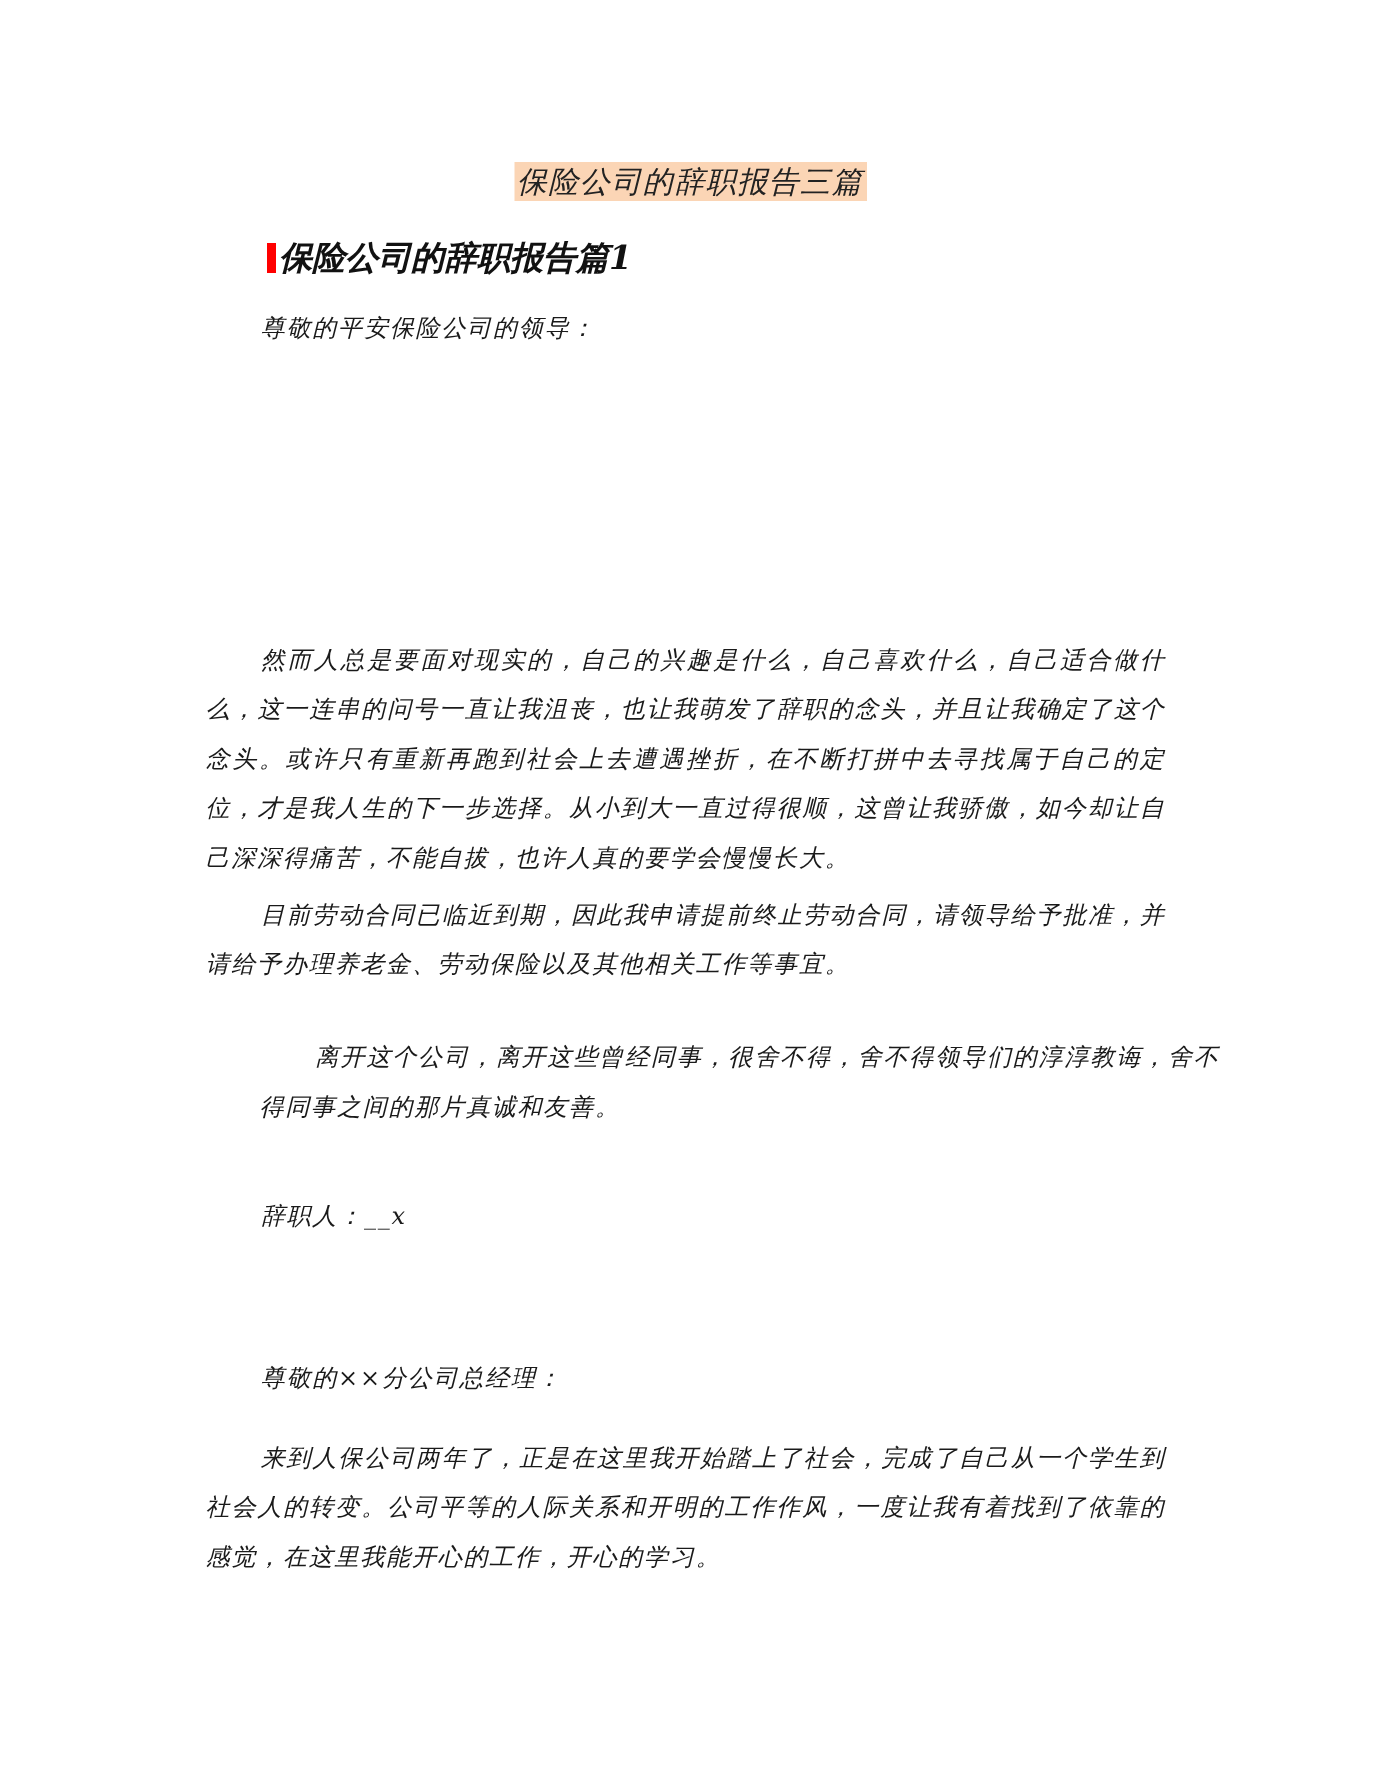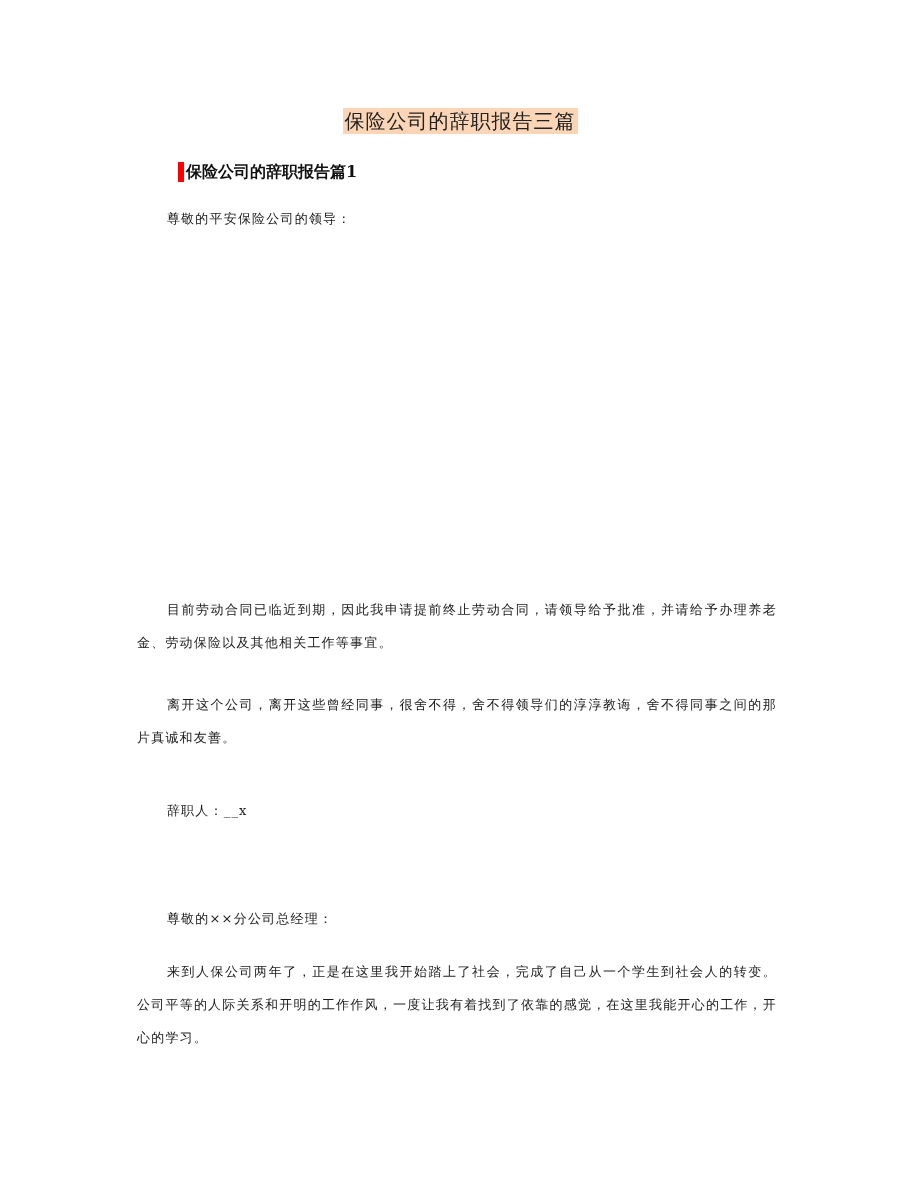--- a/index.html
+++ b/index.html
@@ -14,59 +14,60 @@
       overflow: hidden;
       font-family: "DejaVu Serif", "Liberation Serif", serif;
       color: #1a1a1a;
     }
     .page {
       position: absolute;
       left: 0;
       top: 0;
       width: 920px;
       height: 882px;
+      font-style: italic;
     }
     .doc-title-wrap {
       position: absolute;
       top: 108px;
       left: 0;
       width: 920px;
       text-align: center;
     }
     .doc-title {
       display: inline-block;
       background: #fbd5b5;
       font-size: 20px;
       line-height: 26px;
       padding: 0 2px;
       letter-spacing: 1px;
       color: #222;
     }
     .section-heading {
       position: absolute;
       left: 178px;
-      font-size: 16px;
+      font-size: 22px;
       line-height: 24px;
       font-weight: bold;
       color: #111;
       display: flex;
       align-items: center;
     }
     .section-heading .marker {
       display: inline-block;
       width: 6px;
       height: 20px;
       background: #ff0000;
       margin-right: 2px;
     }
     .para {
       position: absolute;
       left: 137px;
       width: 640px;
-      font-size: 13px;
+      font-size: 16px;
       line-height: 33px;
       letter-spacing: 1.2px;
       text-align: justify;
       text-indent: 2.3em;
       margin: 0;
       color: #1a1a1a;
     }
   </style>
 </head>
 <body>
@@ -78,24 +79,25 @@
   </div>
 
   <div class="section-heading" style="top:160px;">
     <span class="marker"></span>
     <span>保险公司的辞职报告篇1</span>
   </div>
 
   <p class="para" style="top:202px;">尊敬的平安保险公司的领导：</p>
 
 
+  <p class="para" style="top:423px;">然而人总是要面对现实的，自己的兴趣是什么，自己喜欢什么，自己适合做什么，这一连串的问号一直让我沮丧，也让我萌发了辞职的念头，并且让我确定了这个念头。或许只有重新再跑到社会上去遭遇挫折，在不断打拼中去寻找属于自己的定位，才是我人生的下一步选择。从小到大一直过得很顺，这曾让我骄傲，如今却让自己深深得痛苦，不能自拔，也许人真的要学会慢慢长大。</p>
 
   <p class="para" style="top:593px;">目前劳动合同已临近到期，因此我申请提前终止劳动合同，请领导给予批准，并请给予办理养老金、劳动保险以及其他相关工作等事宜。</p>
 
-  <p class="para" style="top:688px;">离开这个公司，离开这些曾经同事，很舍不得，舍不得领导们的淳淳教诲，舍不得同事之间的那片真诚和友善。</p>
+  <p class="para" style="top:688px;margin-left:36px;">离开这个公司，离开这些曾经同事，很舍不得，舍不得领导们的淳淳教诲，舍不得同事之间的那片真诚和友善。</p>
 
   <p class="para" style="top:758px;margin-top:36px;">辞职人：__x</p>
 
 
 
   <p class="para" style="top:902px;">尊敬的××分公司总经理：</p>
 
   <p class="para" style="top:955px;">来到人保公司两年了，正是在这里我开始踏上了社会，完成了自己从一个学生到社会人的转变。公司平等的人际关系和开明的工作作风，一度让我有着找到了依靠的感觉，在这里我能开心的工作，开心的学习。</p>
 
 </div>

